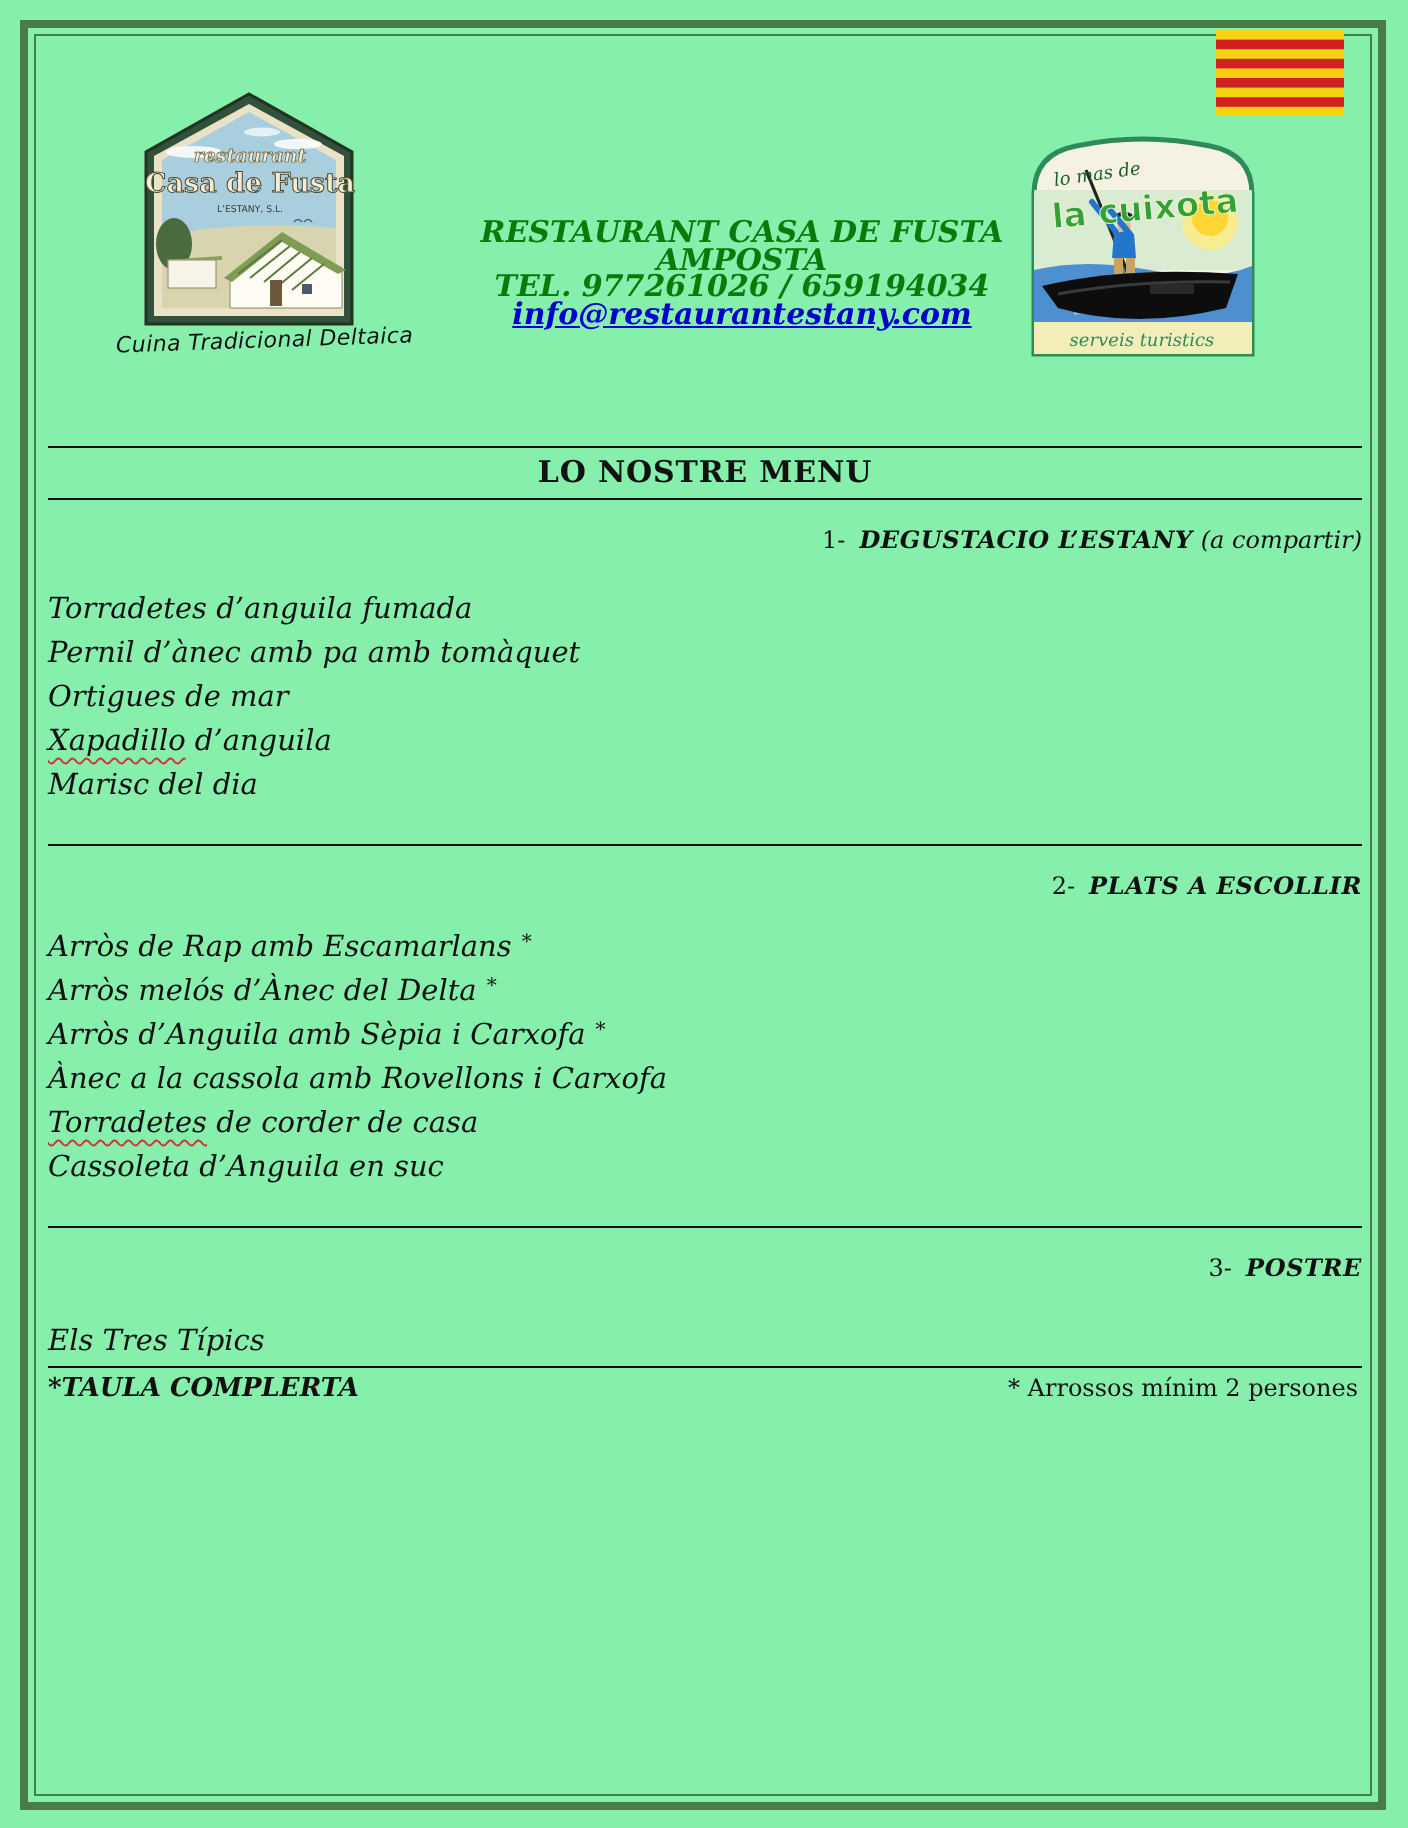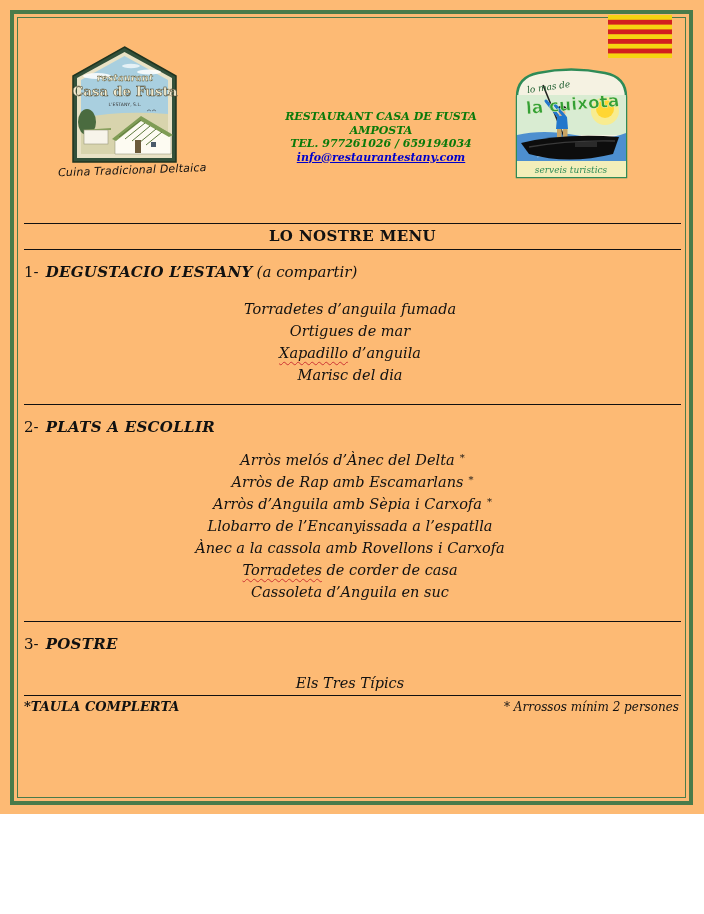--- a/index.html
+++ b/index.html
@@ -1,17 +1,17 @@
 <!DOCTYPE html>
 <html style="--border-green: #4a7b4a; --text-green: #0a7a0a; --link-blue: #0000cc; --squiggle-red: #cc3333; --flag-yellow: #f6d411; --flag-red: #d21f1f;"><head>
 <meta charset="utf-8">
 <style>
   html,body { margin:0; padding:0; background:#ffffff; }
   .page {
-    position:relative; width:704px; height:814px; background:#fdba74;
+    position:relative; width:704px; height:914px; background:#86efac;
     font-family:"DejaVu Serif", serif; color:#111; overflow:hidden;
   }
   .frame-outer {
     position:absolute; top:10px; left:10px; right:11px; bottom:9px;
     border:4px solid var(--border-green,#4a7b4a); pointer-events:none;
   }
   .frame-inner {
     position:absolute; top:17px; left:17px; right:18px; bottom:16px;
     border:1.5px solid var(--border-green,#4a7b4a); pointer-events:none;
   }
@@ -19,41 +19,41 @@
 
   
   .header { position:relative; height:205px; }
   .logo-left { position:absolute; left:34px; top:28px; width:132px; text-align:center; }
   .logo-left svg { display:block; margin:0 auto; }
   .tagline {
     margin-top:1px; font-family:"DejaVu Sans", sans-serif; font-style:italic;
     font-size:11px; letter-spacing:.2px; transform:rotate(-2deg); white-space:nowrap;
   }
   .contact {
-    position:absolute; left:357px; top:92px; transform:translateX(-50%);
-    text-align:center; font-size:11px; line-height:13.5px;
+    position:absolute; left:347px; top:92px; transform:translateX(-50%);
+    text-align:center; font-size:15px; line-height:13.5px;
     font-weight:bold; font-style:italic; color:var(--text-green,#0a7a0a); white-space:nowrap;
   }
   .contact .email { color:var(--link-blue,#0000cc); display:inline-block; }
   .logo-right { position:absolute; left:489px; top:47px; }
   .flag { position:absolute; left:584px; top:-3px; }
 
   
   .title-bar {
     border-top:1.5px solid #111; border-bottom:1.5px solid #111;
     text-align:center; padding:3px 0 4px;
     font-weight:bold; font-size:15px; letter-spacing:.4px;
   }
 
   
-  .section-heading { text-align:left; font-size:15px; margin-top:13px; }
+  .section-heading { text-align:right; font-size:12px; margin-top:13px; }
   .sec-num { font-style:normal; margin-right:7px; }
   .sec-name { font-weight:bold; font-style:italic; letter-spacing:.3px; }
   .sec-note { font-style:italic; margin-left:4px; }
-  .items { text-align:center; font-style:italic; font-size:14.5px; line-height:20px; margin-top:16px; }
+  .items { font-style:italic; font-size:14.5px; line-height:20px; margin-top:16px; }
   .items.tight { margin-top:12px; }
   .sq {
     text-decoration-line:underline; text-decoration-style:wavy;
     text-decoration-color:var(--squiggle-red,#cc3333);
     text-decoration-thickness:1px; text-underline-offset:3px;
   }
   .star { font-size:10px; margin-left:5px; vertical-align:4px; font-style:italic; }
   .rule { border:none; border-top:1.5px solid #111; margin:19px 0 0 0; }
   .postre-heading { }
   .postre-items { margin-top:18px; }
@@ -62,21 +62,21 @@
   .extras {
     margin-top:30px; text-align:right; font-style:italic; font-size:15px;
     line-height:20.5px; padding-right:2px;
   }
   .extras .price { font-weight:bold; }
   .footer-row {
     border-top:1.5px solid #111; margin-top:2px; padding-top:3px;
     display:flex; justify-content:space-between; align-items:baseline;
   }
   .foot-left { font-weight:bold; font-style:italic; font-size:13px; }
-  .foot-right { font-style:italic; font-size:12px; padding-right:2px; }
+  .foot-right { font-size:12px; padding-right:2px; }
 </style>
 </head>
 <body>
 
 <div class="page">
   <div class="frame-outer"></div>
   <div class="frame-inner"></div>
 
   <div class="content">
 
@@ -159,43 +159,43 @@
 
     <div class="title-bar">LO NOSTRE MENU</div>
 
     <div class="section-heading">
       <span class="sec-num">1-</span><span class="sec-name">DEGUSTACIO L’ESTANY</span><span class="sec-note">(a compartir)</span>
     </div>
     <div class="items">
 
         <div class="menu-item"><span>Torradetes d’anguila fumada</span><span class="sq"></span><span></span><span class="star"></span></div>
 
+        <div class="menu-item"><span>Pernil d’ànec amb pa amb tomàquet</span><span class="sq"></span><span></span><span class="star"></span></div>
 
 
         <div class="menu-item"><span>Ortigues de mar</span><span class="sq"></span><span></span><span class="star"></span></div>
 
         <div class="menu-item"><span></span><span class="sq">Xapadillo</span><span> d’anguila</span><span class="star"></span></div>
 
         <div class="menu-item"><span>Marisc del dia</span><span class="sq"></span><span></span><span class="star"></span></div>
       </div>
 
     <hr class="rule">
 
     <div class="section-heading">
       <span class="sec-num">2-</span><span class="sec-name">PLATS A ESCOLLIR</span>
     </div>
     <div class="items tight">
 
+        <div class="menu-item"><span>Arròs de Rap amb Escamarlans</span><span class="sq"></span><span></span><span class="star">*</span></div>
+
         <div class="menu-item"><span>Arròs melós d’Ànec del Delta</span><span class="sq"></span><span></span><span class="star">*</span></div>
 
-        <div class="menu-item"><span>Arròs de Rap amb Escamarlans</span><span class="sq"></span><span></span><span class="star">*</span></div>
-
         <div class="menu-item"><span>Arròs d’Anguila amb Sèpia i Carxofa</span><span class="sq"></span><span></span><span class="star">*</span></div>
 
-        <div class="menu-item"><span>Llobarro de l’Encanyissada a l’espatlla</span><span class="sq"></span><span></span><span class="star"></span></div>
 
         <div class="menu-item"><span>Ànec a la cassola amb Rovellons i Carxofa</span><span class="sq"></span><span></span><span class="star"></span></div>
 
         <div class="menu-item"><span></span><span class="sq">Torradetes</span><span> de corder de casa</span><span class="star"></span></div>
 
         <div class="menu-item"><span>Cassoleta d’Anguila en suc</span><span class="sq"></span><span></span><span class="star"></span></div>
       </div>
 
     <hr class="rule">
 

